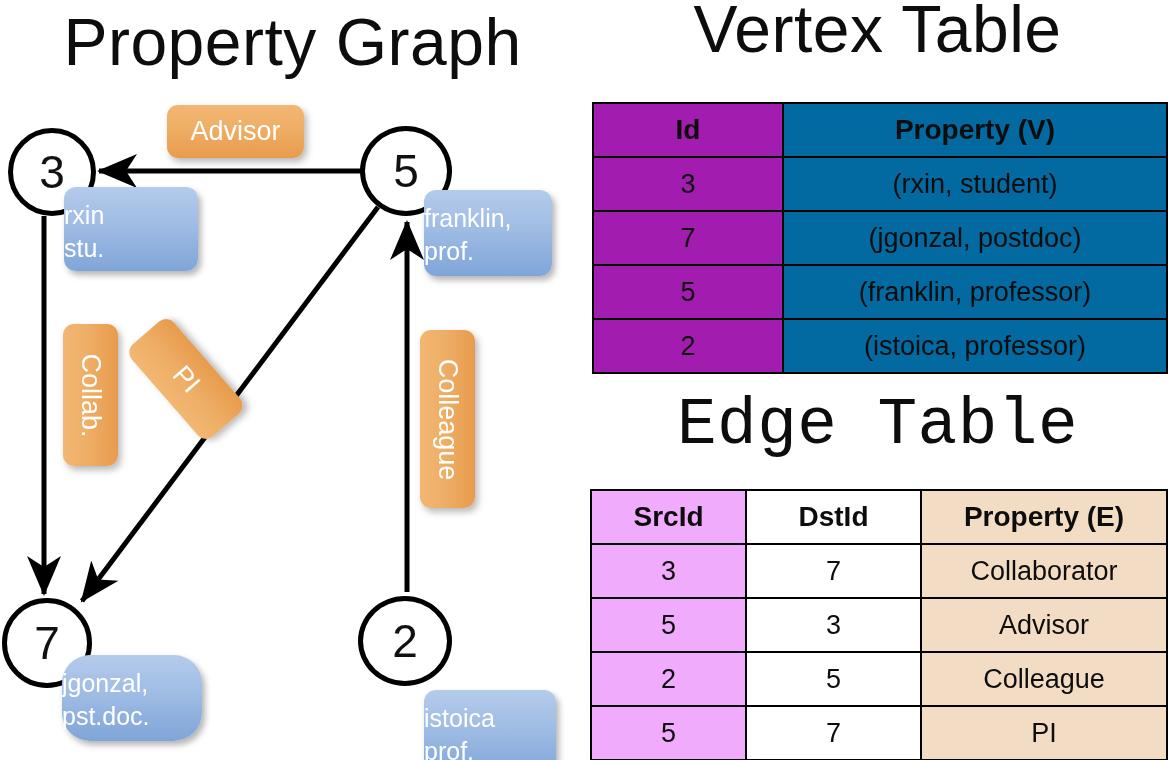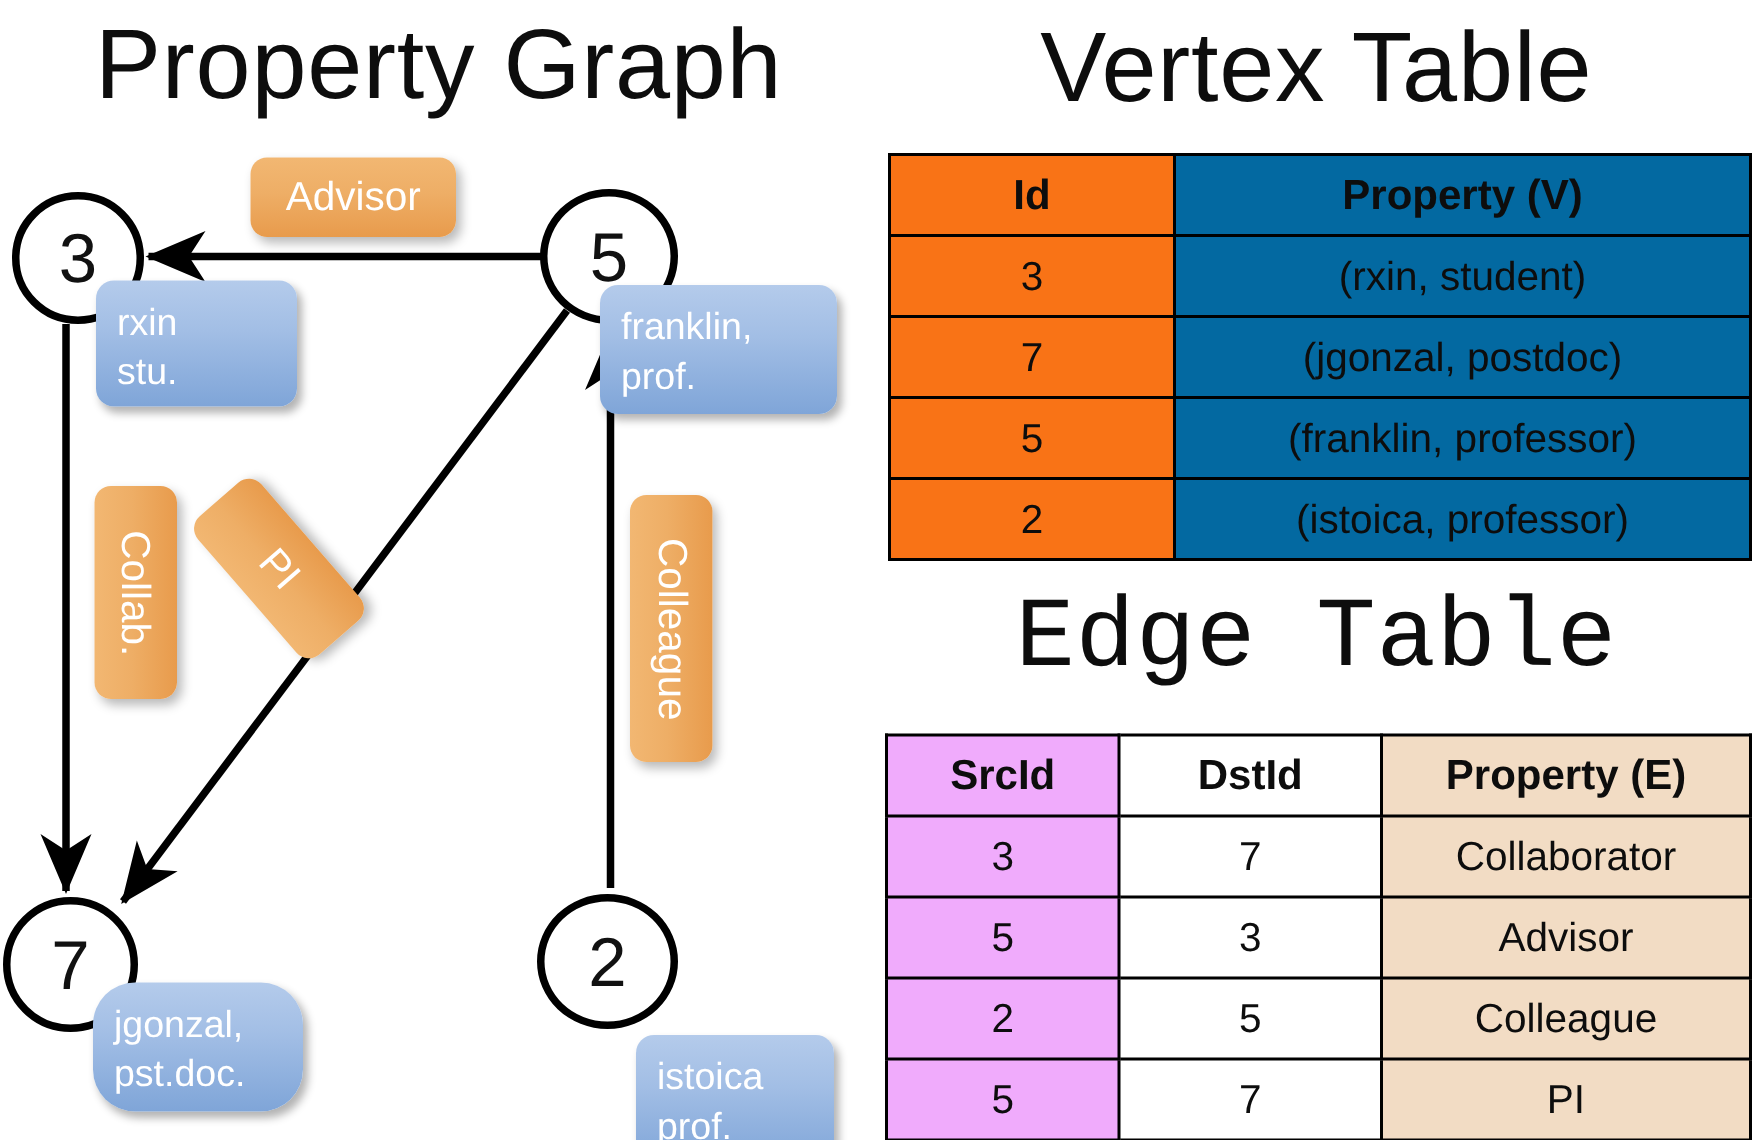--- a/index.html
+++ b/index.html
@@ -22,21 +22,21 @@
     font-family: "Liberation Sans", sans-serif;
     font-weight: 300;
     font-size: 66px;
     line-height: 52px;
     letter-spacing: 0.5px;
     color: #0d0d0d;
     white-space: nowrap;
     text-align: center;
   }
   #title-property-graph { left: 0;   top: 16px;  width: 585px; }
-  #title-vertex-table   { left: 585px; top: 18px;  width: 585px; }
+  #title-vertex-table   { left: 585px; top: 3px;  width: 585px; }
   #title-edge-table     { left: 585px; top: 400px; width: 585px; font-family: Liberation Mono, monospace; }
 
   
   #graph-panel {
     position: absolute;
     left: 0; top: 0;
     width: 585px; height: 760px;
   }
   #graph-svg {
     position: absolute;
@@ -69,26 +69,26 @@
   .prop-box-blue {
     position: absolute;
     border-radius: 12px;
     background: linear-gradient(to bottom, #b4cbeb 0%, #a2bee5 40%, #7fa5d8 100%);
     box-shadow: 3px 4px 6px rgba(0,0,0,0.30);
     color: #ffffff;
     font-family: "Liberation Sans", sans-serif;
     font-size: 25px;
     line-height: 33px;
     font-weight: 400;
-    padding: 12px 0 0 14px;
+    padding: 12px 0 0 0;
     box-sizing: border-box;
     z-index: 5;
   }
   #box-rxin     { left: 64px;  top: 187px; width: 134px; height: 84px; }
-  #box-franklin { left: 400px; top: 190px; width: 158px; height: 86px; }
+  #box-franklin { left: 424px; top: 190px; width: 128px; height: 86px; }
   #box-jgonzal  { left: 62px;  top: 655px; width: 140px; height: 86px; border-radius: 28px; }
   #box-istoica  { left: 424px; top: 690px; width: 132px; height: 86px; }
 
   
   .edge-label {
     position: absolute;
     border-radius: 11px;
     background: linear-gradient(to right, #eeae6a 0%, #eeae6a 30%, #e9a054 100%);
     box-shadow: 3px 4px 7px rgba(0,0,0,0.28);
     color: #ffffff;
@@ -141,21 +141,21 @@
     padding: 0;
     height: 52px;
     vertical-align: middle;
   }
   .data-table th {
     font-weight: 700;
     font-size: 28px;
   }
 
   #vertex-table { left: 592px; top: 102px; width: 576px; }
-  #vertex-table .col-id   { width: 188px; background: #f97316; }
+  #vertex-table .col-id   { width: 188px; background: #a21caf; }
   #vertex-table .col-prop { background: #0369a1; }
 
   #edge-table { left: 590px; top: 489px; width: 578px; }
   #edge-table .col-src  { width: 153px; background: #f0abfc; }
   #edge-table .col-dst  { width: 173px; background: #ffffff; }
   #edge-table .col-prop { background: #f2dcc4; margin-left: 48px; }
 
   .vtext { display: inline-block; }
 </style>
 </head>

